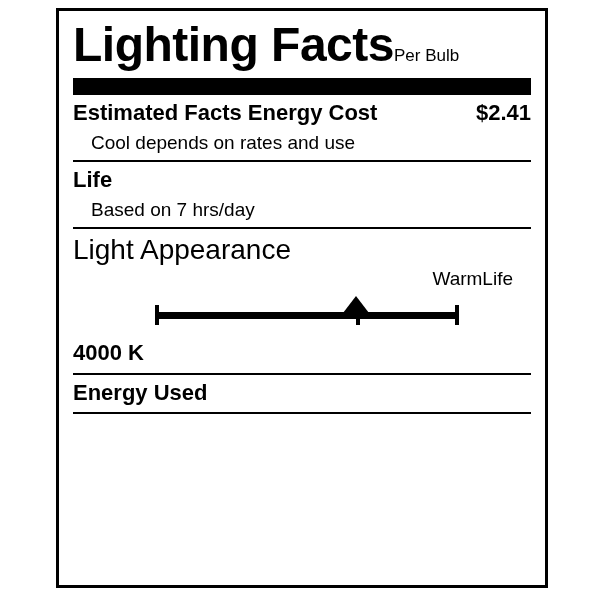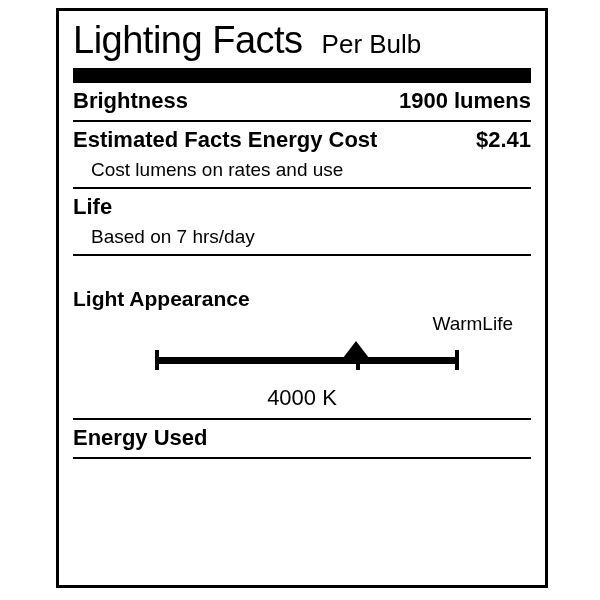--- a/index.html
+++ b/index.html
@@ -32,28 +32,28 @@
     width: 100%;
   }
 
   
   .title-row {
     display: flex;
     align-items: baseline;
     padding-top: 10px;
   }
   .title-main {
-    font-size: 38px;
-    font-weight: normal;
+    font-size: 48px;
+    font-weight: bold;
     letter-spacing: -0.5px;
     line-height: 1;
   }
   .title-sub {
-    font-size: 26px;
-    margin-left: 19px;
+    font-size: 17px;
+    margin-left: 0;
     line-height: 1;
   }
 
   
   .black-bar {
     margin-top: 9px;
     height: 15px;
     background: #000000;
   }
 
@@ -75,24 +75,23 @@
   .row .right { white-space: nowrap; }
 
   .subline {
     font-size: 19px;
     font-weight: normal;
     padding: 0 0 6px 18px;
   }
 
   
   .appearance-title {
-    font-size: 21px;
-    font-weight: bold;
+    font-size: 28px;
+    font-weight: normal;
     padding: 5px 0 2px 0;
-    margin-top: 26px;
   }
   .scale-labels {
     display: flex;
     justify-content: flex-end;
     font-size: 19px;
     padding: 0 18px 2px 28px;
   }
   .scale-graphic {
     position: relative;
     height: 42px;
@@ -120,53 +119,49 @@
     position: absolute;
     left: 270px;
     top: 0px;
     width: 0;
     height: 0;
     border-left: 13px solid transparent;
     border-right: 13px solid transparent;
     border-bottom: 17px solid #000000;
   }
   .kelvin {
-    text-align: center;
+    text-align: left;
     font-size: 22px;
-    font-weight: normal;
+    font-weight: bold;
     padding: 2px 0 7px 0;
   }
 
   .bottom-space { height: 86px; }
 </style>
 </head>
 <body>
 
 <div class="label-wrap">
   <div class="inner">
 
     <div class="title-row">
       <div class="title-main">Lighting Facts</div>
       <div class="title-sub">Per Bulb</div>
     </div>
 
     <div class="black-bar"></div>
 
-    <div class="row">
-      <span class="left">Brightness</span>
-      <span class="right">1900 lumens</span>
-    </div>
 
     <div class="rule"></div>
 
     <div class="row">
       <span class="left">Estimated Facts Energy Cost</span>
       <span class="right">$2.41</span>
     </div>
-    <div class="subline">Cost lumens on rates and use</div>
+    <div class="subline">Cool depends on rates and use</div>
 
     <div class="rule"></div>
 
     <div class="row">
       <span class="left">Life</span>
     </div>
     <div class="subline">Based on 7 hrs/day</div>
 
     <div class="rule"></div>
 

